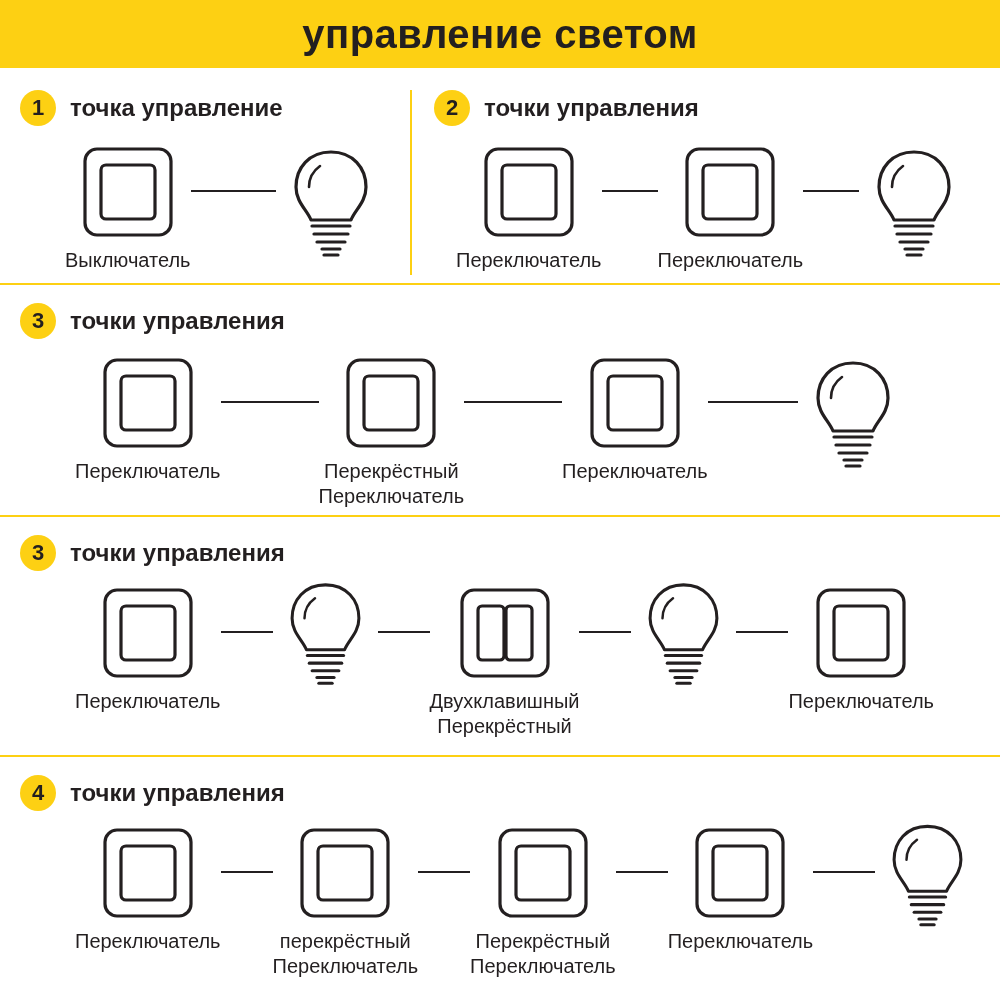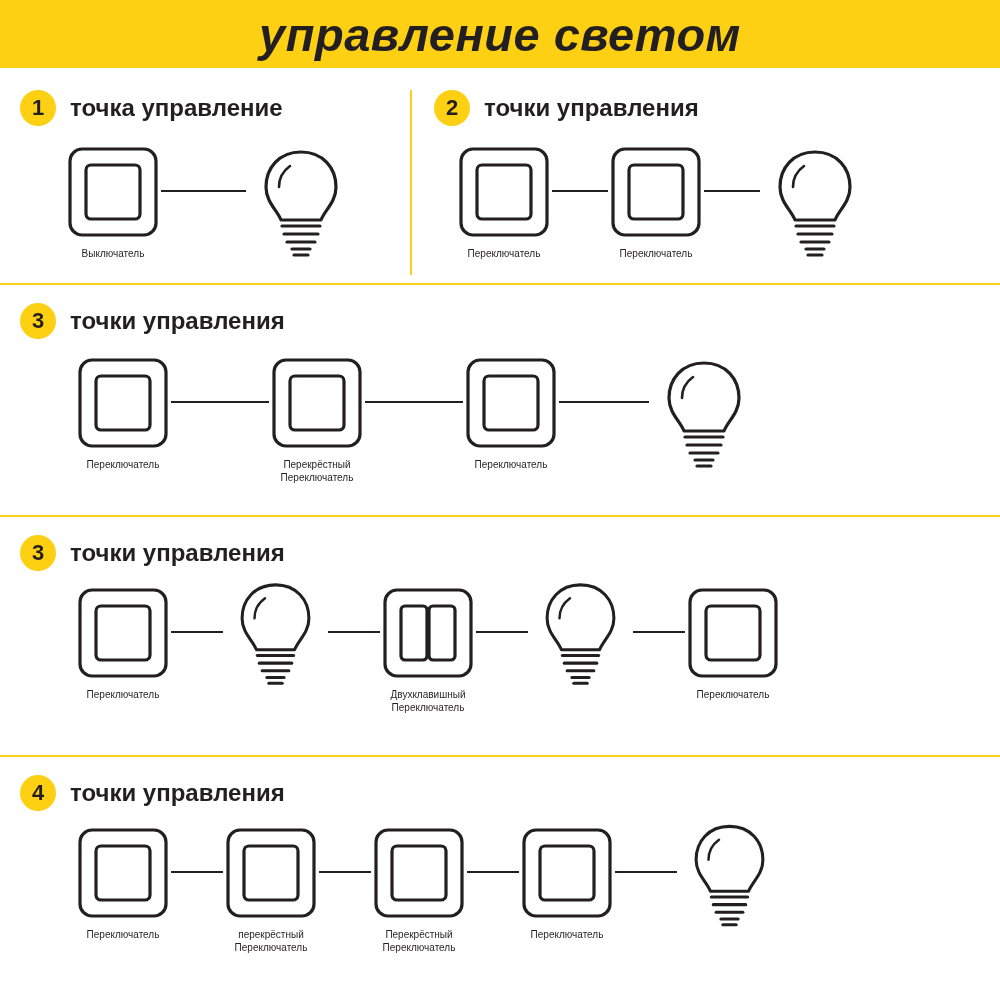--- a/index.html
+++ b/index.html
@@ -11,44 +11,43 @@
     overflow:hidden;
     position:relative;
   }
   
   .header{
     height:68px;
     background:#fdd013;
     display:flex;align-items:center;justify-content:center;
   }
   .header-title{
-    font-size:47px;
+    font-size:40px;
     font-weight:bold;
     letter-spacing:.5px;
     color:#231f20;
     line-height:1;
-    font-style:italic;
   }
   
   .section{position:relative;box-sizing:border-box;}
   .sec-head{display:flex;align-items:center;gap:14px;}
   .badge{
     width:36px;height:36px;border-radius:50%;
     background:#fdd013;color:#231f20;
     display:flex;align-items:center;justify-content:center;
     font-size:22px;font-weight:bold;flex:none;
   }
   .sec-title{font-size:24px;font-weight:bold;color:#231f20;}
   .rule{height:2px;background:#fdd013;width:100%;}
   .vrule{width:2px;background:#fdd013;}
 
   .row{display:flex;align-items:flex-start;}
   .node{display:flex;flex-direction:column;align-items:center;flex:none;}
   .cap{
-    font-size:10px;color:#231f20;text-align:center;
+    font-size:20px;color:#231f20;text-align:center;
     line-height:1.25;margin-top:8px;white-space:pre-line;
   }
   .wire{height:2px;background:#231f20;flex:none;margin-top:46px;}
 
   svg{display:block;}
   .st{fill:none;stroke:#231f20;stroke-width:3.2;stroke-linecap:round;stroke-linejoin:round;}
   .st-thin{fill:none;stroke:#231f20;stroke-width:2.6;stroke-linecap:round;stroke-linejoin:round;}
 </style>
 </head>
 <body>
@@ -205,21 +204,21 @@
       </svg>
     </div>
     <div class="wire" style="width:52px;"></div>
     <div class="node">
       <svg width="96" height="96" viewBox="0 0 96 96">
         <rect class="st" x="5" y="5" width="86" height="86" rx="12"></rect>
         <rect class="st" x="21" y="21" width="26" height="54" rx="4"></rect>
         <rect class="st" x="49" y="21" width="26" height="54" rx="4"></rect>
       </svg>
       <div class="cap">Двухклавишный
-Переключатель</div>
+Перекрёстный</div>
     </div>
     <div class="wire" style="width:52px;"></div>
     <div class="node" style="margin-top:-8px;">
       <svg width="105" height="115" viewBox="0 0 110 120">
         <path class="st" d="M55 8 C33 8 20 24 20 43 C20 58 31 66 35 76 L75 76 C79 66 90 58 90 43 C90 24 77 8 55 8 Z"></path>
         <path class="st-thin" d="M44 22 C37 27 33 34 33 43"></path>
         <path class="st" d="M36 82 L74 82"></path>
         <path class="st" d="M38 90 L72 90"></path>
         <path class="st" d="M41 98 L69 98"></path>
         <path class="st" d="M46 105 L64 105"></path>

